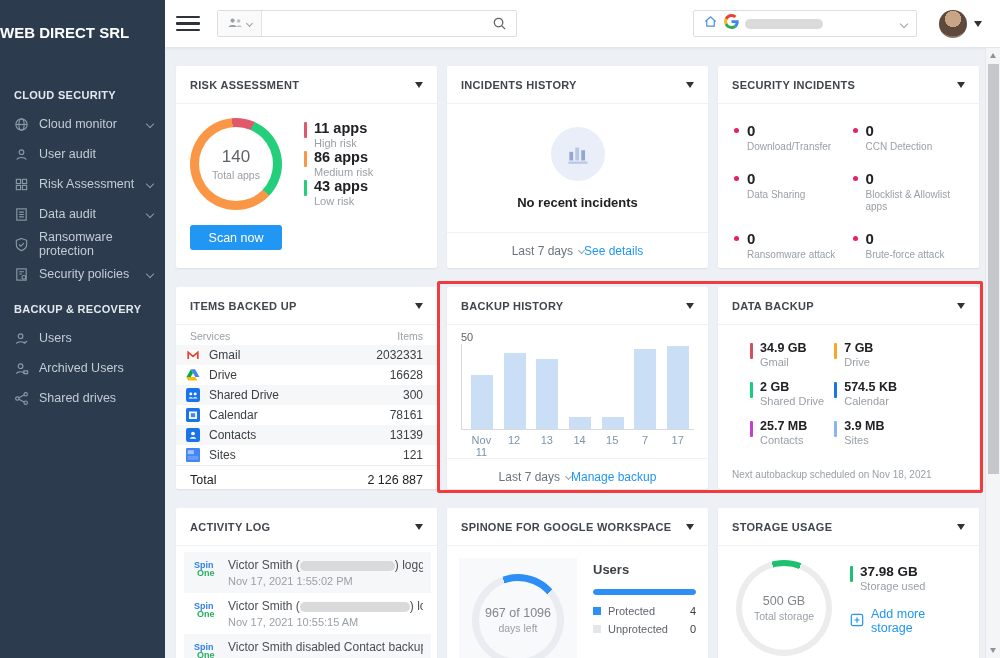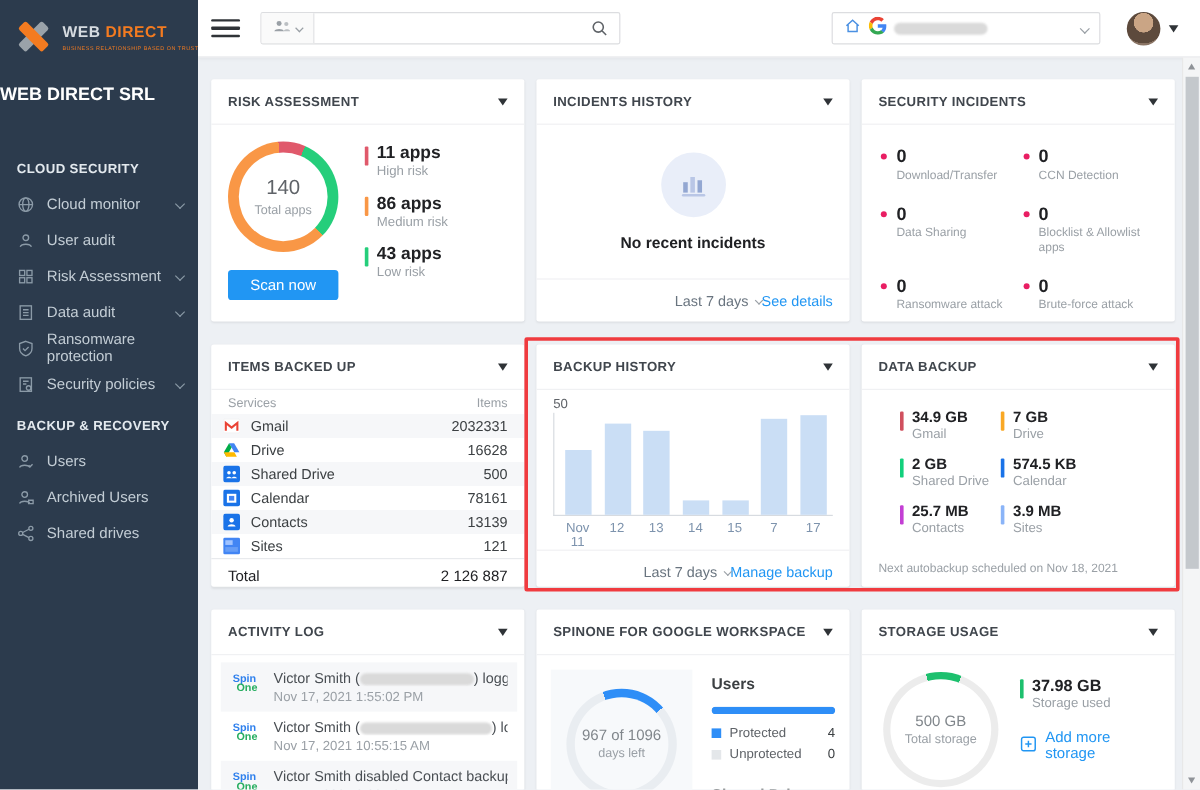--- a/index.html
+++ b/index.html
@@ -42,38 +42,38 @@
 .w78{width:78px}.w95{width:95px}.w110{width:110px}
 .avatar{width:28px;height:28px;border-radius:50%;margin-left:22px;background:radial-gradient(circle at 50% 32%,#caa585 0 34%,#5d4a3c 35% 72%,#8a7464 73%);flex:none;cursor:pointer}
 .av-caret{margin-left:7px}
 
 .content{position:absolute;left:165px;top:48px;width:820px;height:610px;overflow:hidden}
 .cards{position:absolute;left:11px;top:18px;display:grid;grid-template-columns:261px 261px 261px;grid-template-rows:202px 202px 200px;gap:19px 10px}
 .card{background:#fff;border-radius:2px;box-shadow:0 1px 2px rgba(0,0,0,.07);display:flex;flex-direction:column;overflow:hidden}
 .card-h{height:38px;flex:none;border-bottom:1px solid #f0f1f3;display:flex;align-items:center;justify-content:space-between;padding:0 14px}
 .card-t{font-size:11px;font-weight:bold;color:#40464d;letter-spacing:.3px}
 .card-b{flex:1;position:relative}
-.card-f{height:36px;flex:none;border-top:1px solid #f0f1f3;display:flex;align-items:center;justify-content:flex-end;padding:0 14px;font-size:12px;margin-top:auto}
+.card-f{height:36px;flex:none;border-top:1px solid #f0f1f3;display:flex;align-items:center;justify-content:center;padding:0 14px;font-size:12px;margin-top:auto}
 .filter{color:#69747f;display:flex;align-items:center;gap:6px;cursor:pointer}
 .flink{color:#2196f3;cursor:pointer;text-decoration:none}
 
 .donut{border-radius:50%;position:relative;flex:none}
 .donut::after{content:"";position:absolute;border-radius:50%;background:#fff}
 .d90{width:92px;height:92px}.d90::after{inset:9px}
 .d100{width:102px;height:102px}.d100::after{inset:8px}
 .gauge92{width:92px;height:92px}.gauge92::after{inset:7px;background:#f7f9fb}
 .gauge96{width:96px;height:96px}.gauge96::after{inset:6px}
 .d-center{position:absolute;inset:0;display:flex;flex-direction:column;align-items:center;justify-content:center;z-index:1;text-align:left}
 .d-val{font-size:17px;color:#5f6368}
 .d-lab{font-size:10.5px;color:#9aa0a6;margin-top:2px}
 
 .risk-b{display:flex;padding:14px 14px 0}
 .risk-left{display:flex;flex-direction:column;align-items:center}
 .btn-primary{margin-top:15px;width:92px;height:25px;background:#2196f3;color:#fff;border:none;border-radius:3px;font-size:12.5px;cursor:pointer;font-family:inherit}
-.risk-legend{margin-left:22px;display:flex;flex-direction:column;gap:13px;padding-top:2px}
+.risk-legend{margin-left:22px;display:flex;flex-direction:column;padding-top:2px}
 .lg{display:flex;gap:7px}
 .lg-bar{width:3px;height:16px;border-radius:1px;flex:none;margin-top:2px}
 .lg-val{font-size:14.5px;font-weight:bold;color:#202124}
 .lg-lab{font-size:11px;color:#9aa0a6;margin-top:1px}
 
 .inc-b{display:flex;flex-direction:column;align-items:center;justify-content:center;gap:14px}
 .inc-icon{width:54px;height:54px;border-radius:50%;background:#e9eef9;display:flex;align-items:center;justify-content:center}
 .inc-text{font-size:13px;font-weight:bold;color:#202124}
 
 .sec-b{padding:18px 16px;display:grid;grid-template-columns:1fr 1fr;row-gap:17px;column-gap:8px;align-content:start}
@@ -132,30 +132,20 @@
 .vscroll{position:absolute;right:0;top:48px;width:15px;height:610px;background:#f4f5f6;border-left:1px solid #e8e8e8;z-index:6}
 .vthumb{position:absolute;left:2px;top:16px;width:11px;height:410px;background:#c4c8cc;cursor:pointer}
 .sarr{position:absolute;left:4px;width:0;height:0;border-left:3.5px solid transparent;border-right:3.5px solid transparent;cursor:pointer}
 .sarr.up{top:5px;border-bottom:5px solid #8f9398}
 .sarr.down{bottom:5px;border-top:5px solid #8f9398}
 </style>
 </head>
 <body>
 
 <aside class="sidebar">
-  <div class="logo">
-    <div class="logo-x">
-        <i class="lx g"></i>
-        <i class="lx o"></i>
-      </div>
-    <div>
-      <div><span class="lw">WEB</span><span class="ld">DIRECT</span></div>
-      <div class="tagline">BUSINESS RELATIONSHIP BASED ON TRUST</div>
-    </div>
-  </div>
   <div class="org">WEB DIRECT SRL</div>
   <nav class="nav">
     <div class="sec-label">CLOUD SECURITY</div>
     <div class="nav-item">
       <span class="nic">
           <svg viewBox="0 0 16 16">
             <circle cx="8" cy="8" r="6"></circle>
             <ellipse cx="8" cy="8" rx="2.8" ry="6"></ellipse>
             <path d="M2 8h12"></path>
           </svg>
@@ -439,21 +429,21 @@
             <span class="cnt">16628</span>
       </div>
       <div class="tbl-row shade">
         <svg class="svc-ic" viewBox="0 0 16 16">
               <rect width="16" height="16" rx="2.5" fill="#1a73e8"></rect>
               <circle cx="5.5" cy="6.8" r="1.7" fill="#fff"></circle>
               <circle cx="10.5" cy="6.8" r="1.7" fill="#fff"></circle>
               <path d="M2.8 12c.6-2 4.8-2 5.4 0zM7.8 12c.6-2 4.8-2 5.4 0z" fill="#fff"></path>
             </svg>
         <span>Shared Drive</span>
-            <span class="cnt">500</span>
+            <span class="cnt">300</span>
       </div>
       <div class="tbl-row">
         <svg class="svc-ic" viewBox="0 0 16 16">
               <rect width="16" height="16" rx="2" fill="#1a73e8"></rect>
               <rect x="3.5" y="4" width="9" height="8.5" fill="#fff"></rect>
               <rect x="5.5" y="6" width="5" height="4.5" fill="#4285f4"></rect>
             </svg>
         <span>Calendar</span>
             <span class="cnt">78161</span>
       </div>

